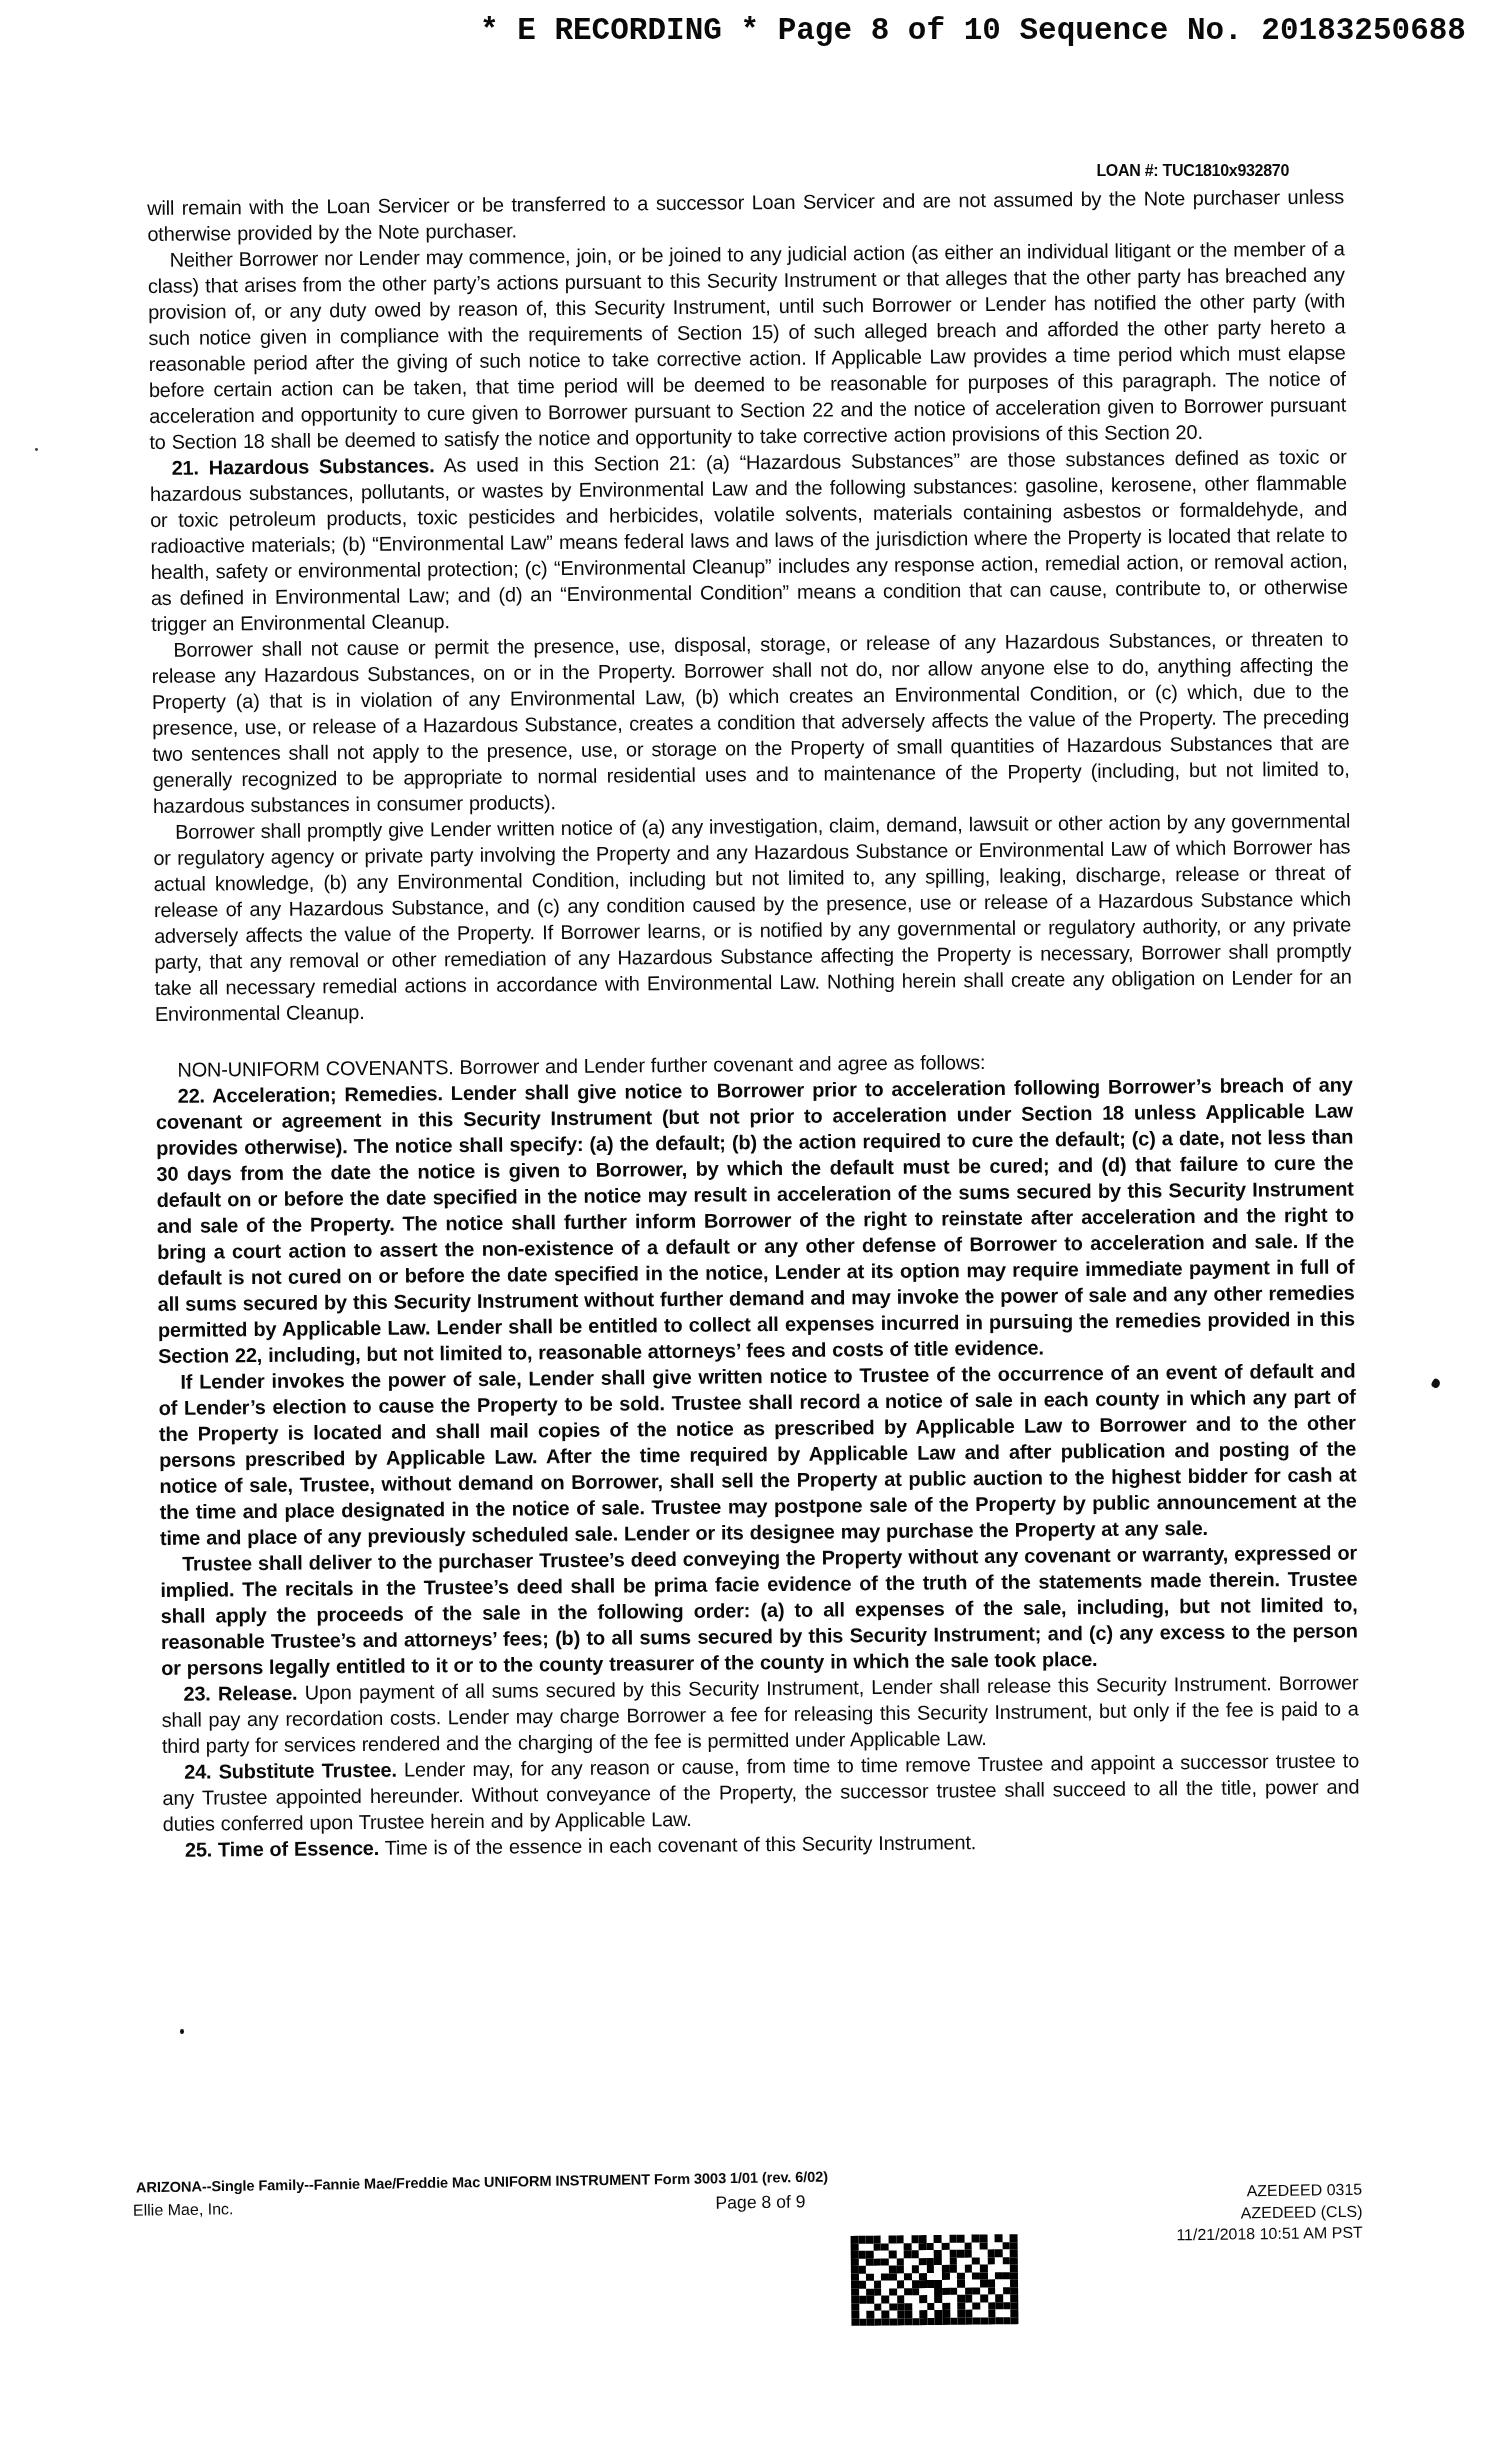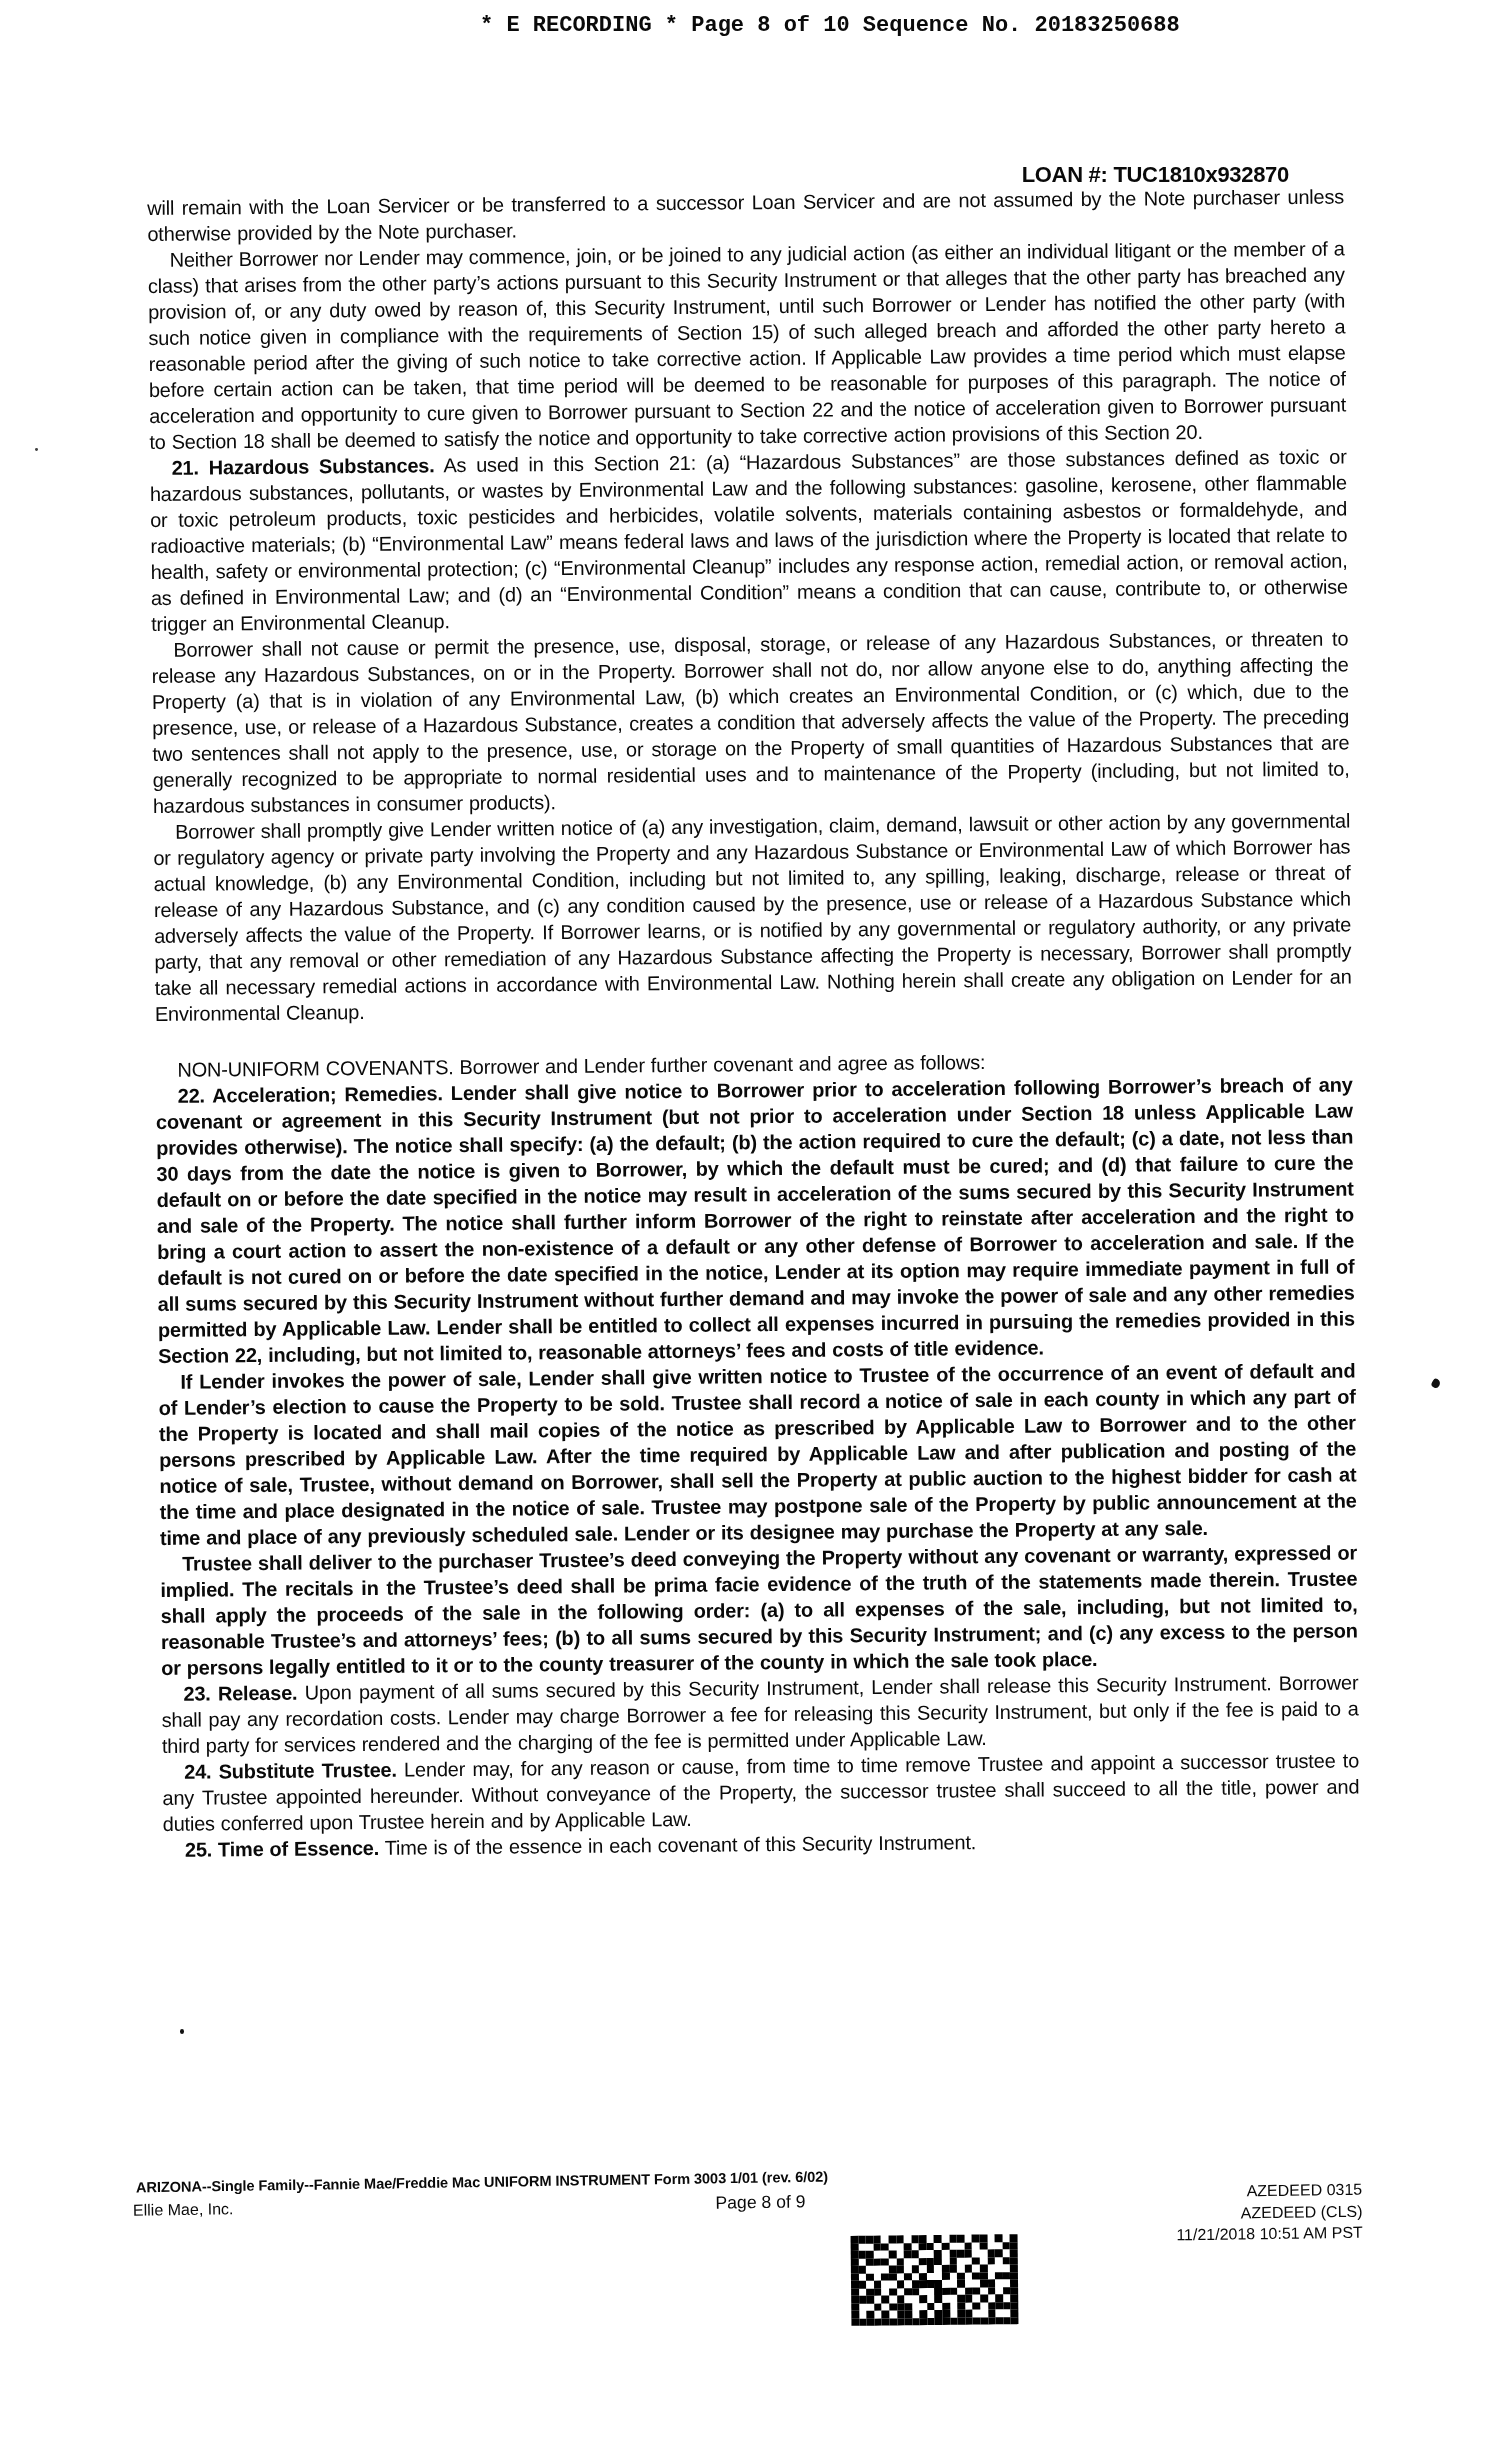--- a/index.html
+++ b/index.html
@@ -10,30 +10,30 @@
     background:#ffffff;
     color:#0a0a0a;
     font-family:"Liberation Sans",sans-serif;
     overflow:hidden;
   }
   .scan-header{
     position:absolute;
     left:480px;
     top:13px;
     font-family:"Liberation Mono",monospace;
-    font-size:22px;
+    font-size:31px;
     font-weight:bold;
     white-space:nowrap;
     letter-spacing:0px;
   }
   .loan-line{
     position:absolute;
     right:209px;
     top:162px;
-    font-size:22px;
+    font-size:16px;
     font-weight:bold;
     letter-spacing:-0.3px;
     white-space:nowrap;
   }
   .body-text{
     position:absolute;
     left:147px;
     top:195px;
     width:1197px;
     transform:rotate(-0.55deg);

